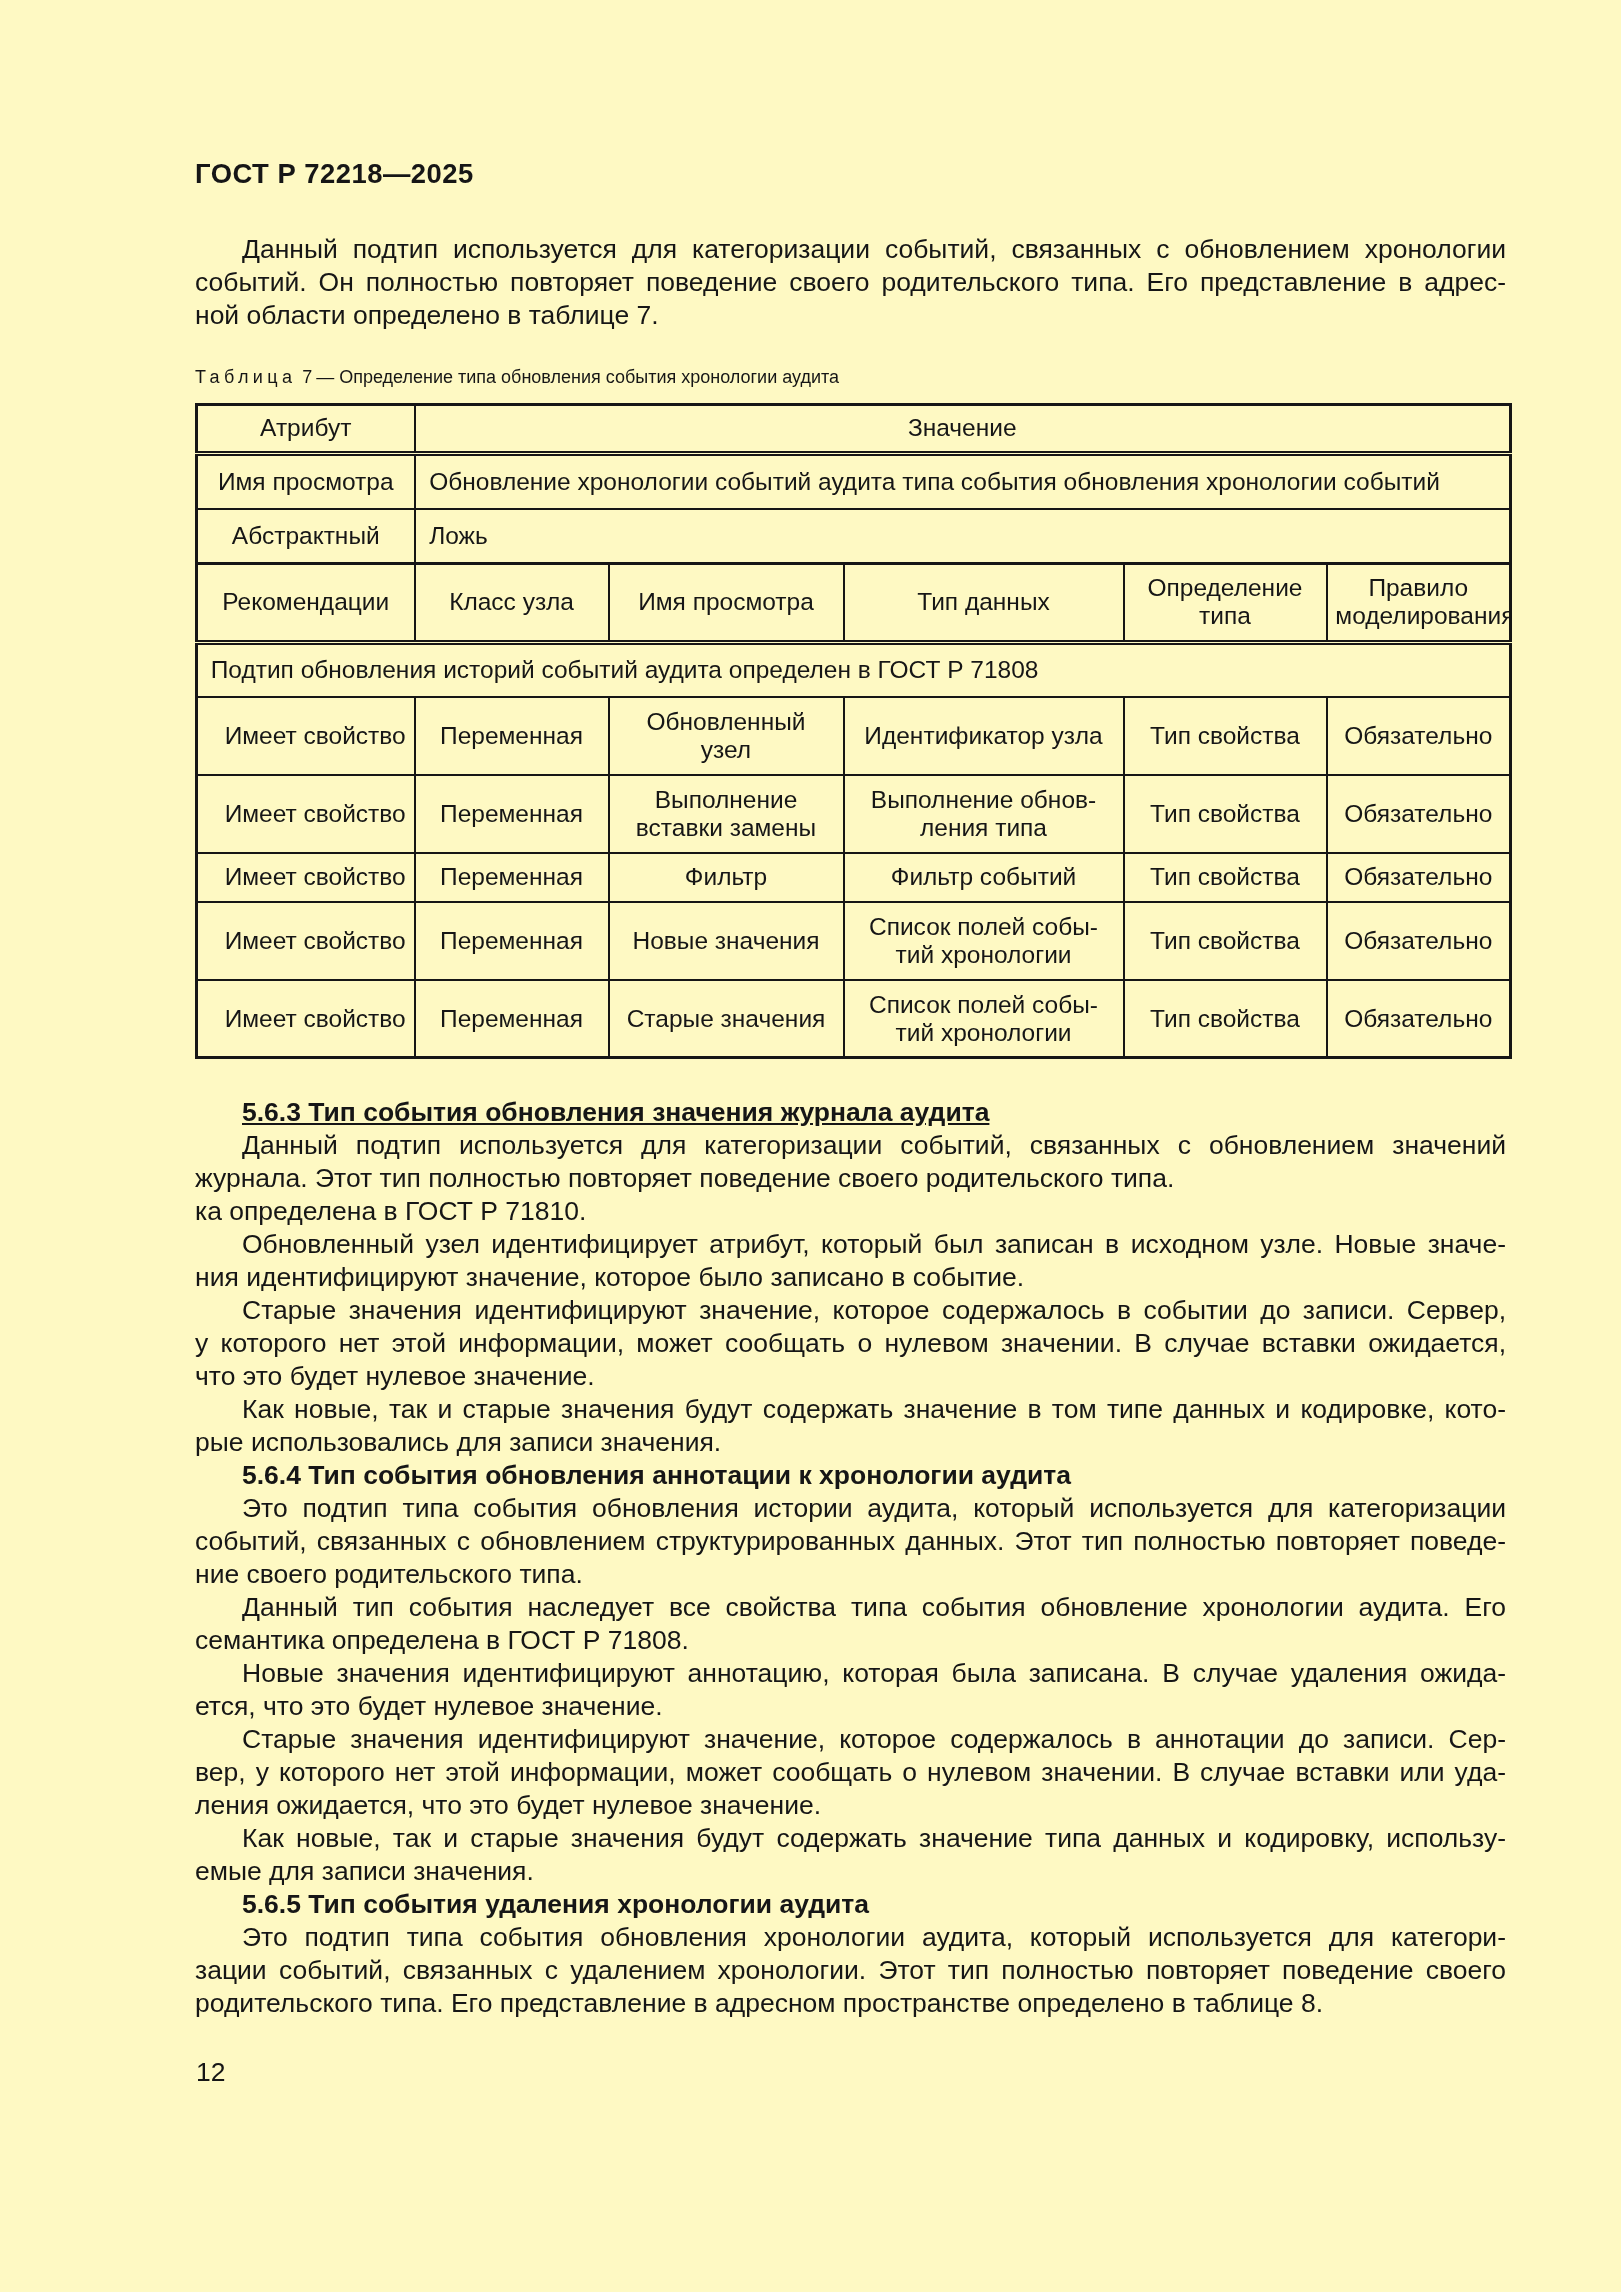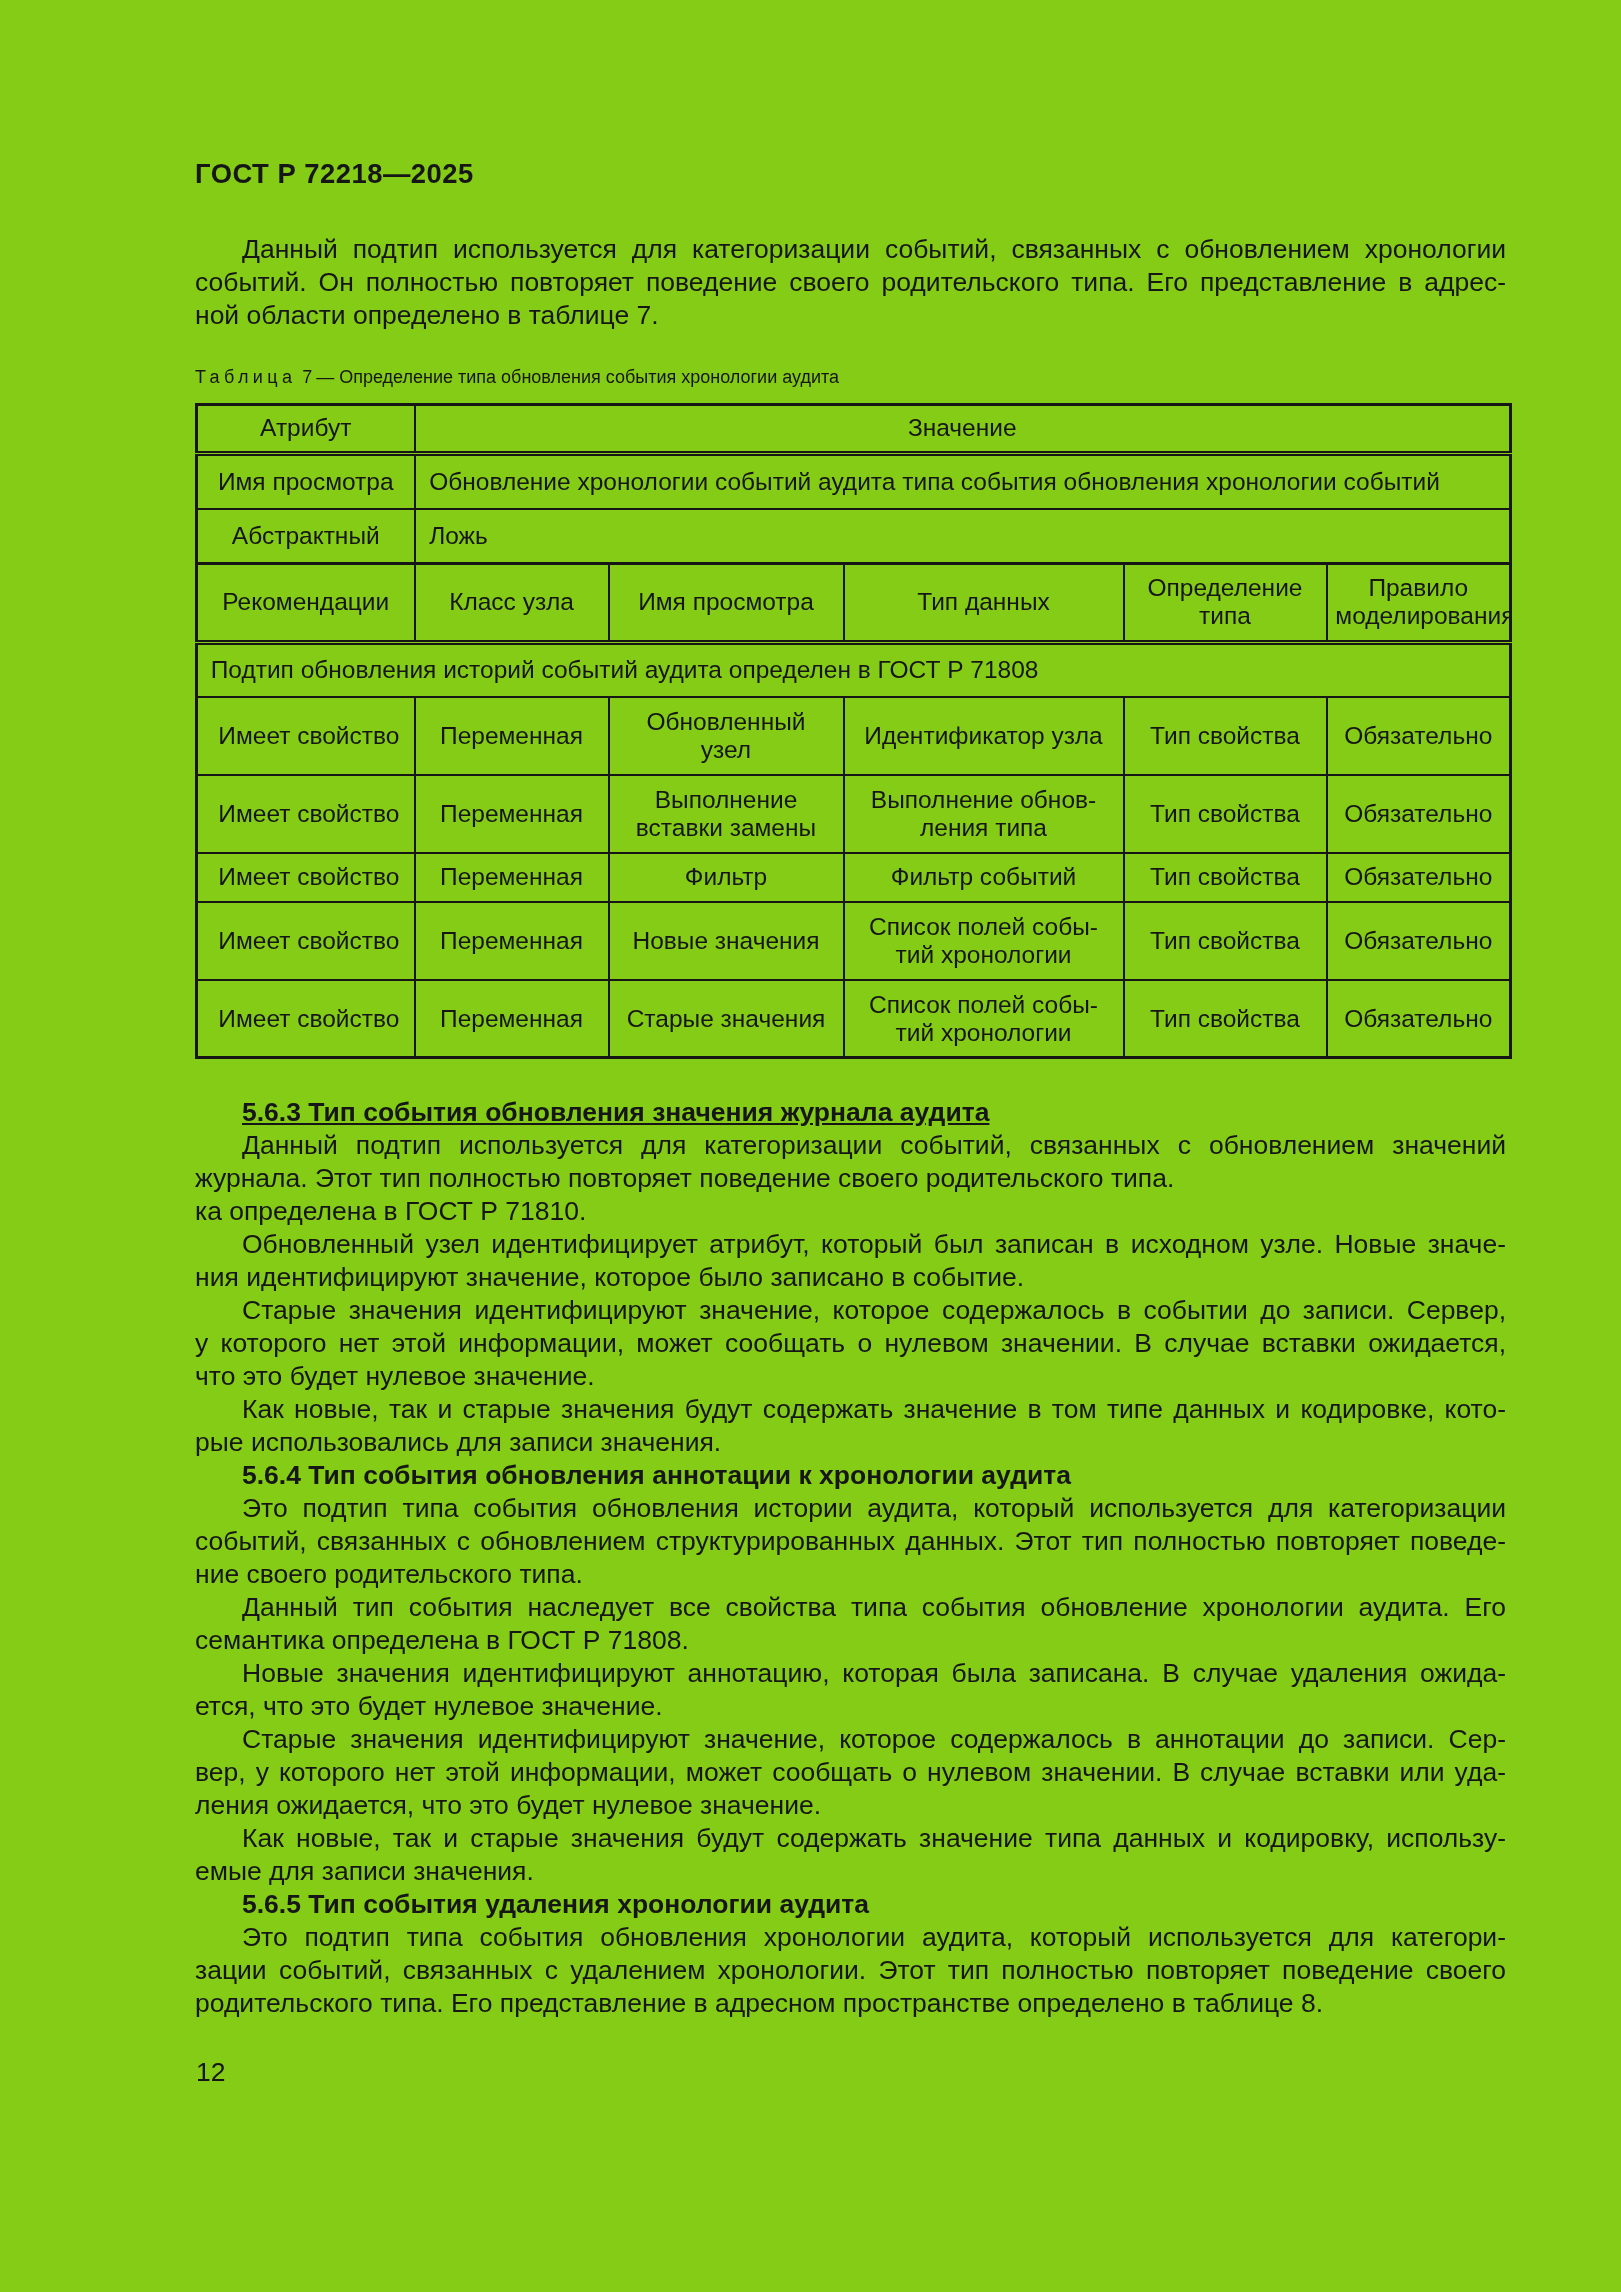--- a/index.html
+++ b/index.html
@@ -1,20 +1,20 @@
 <!DOCTYPE html>
 <html lang="ru"><head>
 <meta charset="utf-8">
 <style>
   html, body { margin: 0; padding: 0; background: #ffffff; }
   .page {
     position: relative;
     width: 1621px;
     height: 2293px;
-    background: #84cc16;
+    background: #fef9c3;
     font-family: "Liberation Sans", sans-serif;
     color: #161616;
     overflow: hidden;
   }
   .content {
     position: absolute;
     left: 195px;
     top: 159px;
     width: 1311px;
   }
@@ -68,21 +68,21 @@
     padding: 2px 7.8px;
     white-space: pre-line;
     overflow: hidden;
   }
   tr.attr-first td { border-bottom: 5.9px double #161616; height: 41px; }
   tr.attr-mid   td { height: 48px; }
   tr.attr-last  td { border-bottom: 3.9px solid #161616; height: 48px; }
   td.attr-value { text-align: left; padding-left: 13.7px; margin-left: 35px; }
   tr.head-row th { border-bottom: 5.9px double #161616; height: 71px; }
   tr.span-row td { text-align: left; padding-left: 12.7px; height: 47px; }
-  td.first-col { text-align: center; padding-left: 14px; }
+  td.first-col { text-align: right; padding-left: 14px; }
 
   .gost-table + .section-heading { margin-top: 37px; text-decoration: underline; }
 
   .page-number {
     position: absolute;
     left: 196px;
     top: 2056px;
     font-size: 26.5px;
     line-height: 32px;
   }

